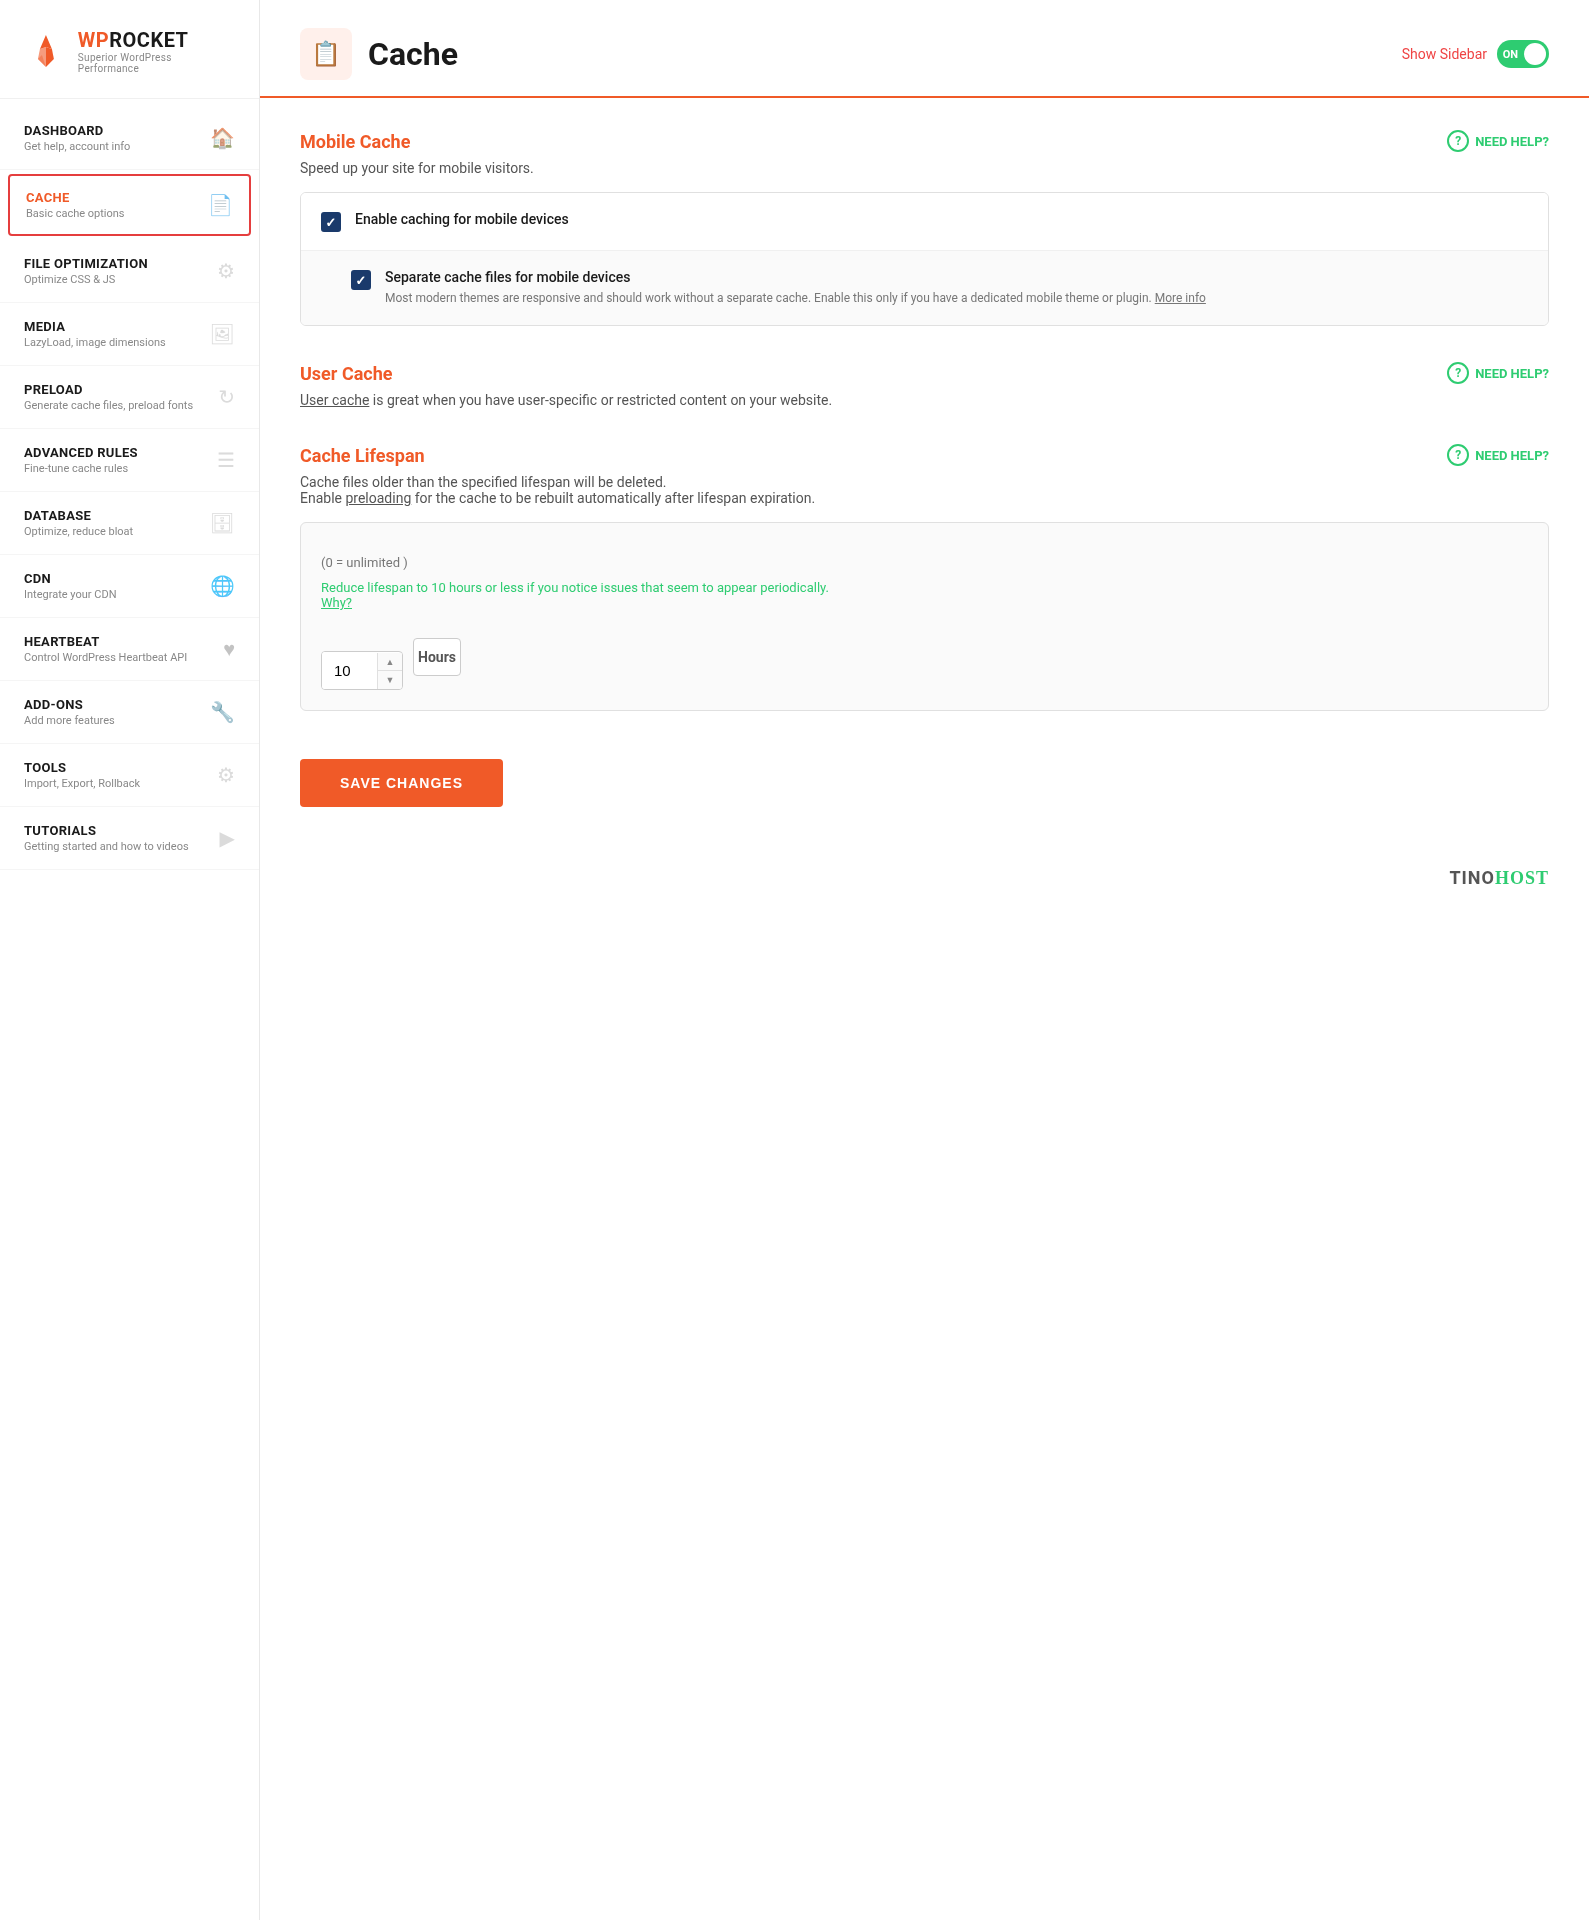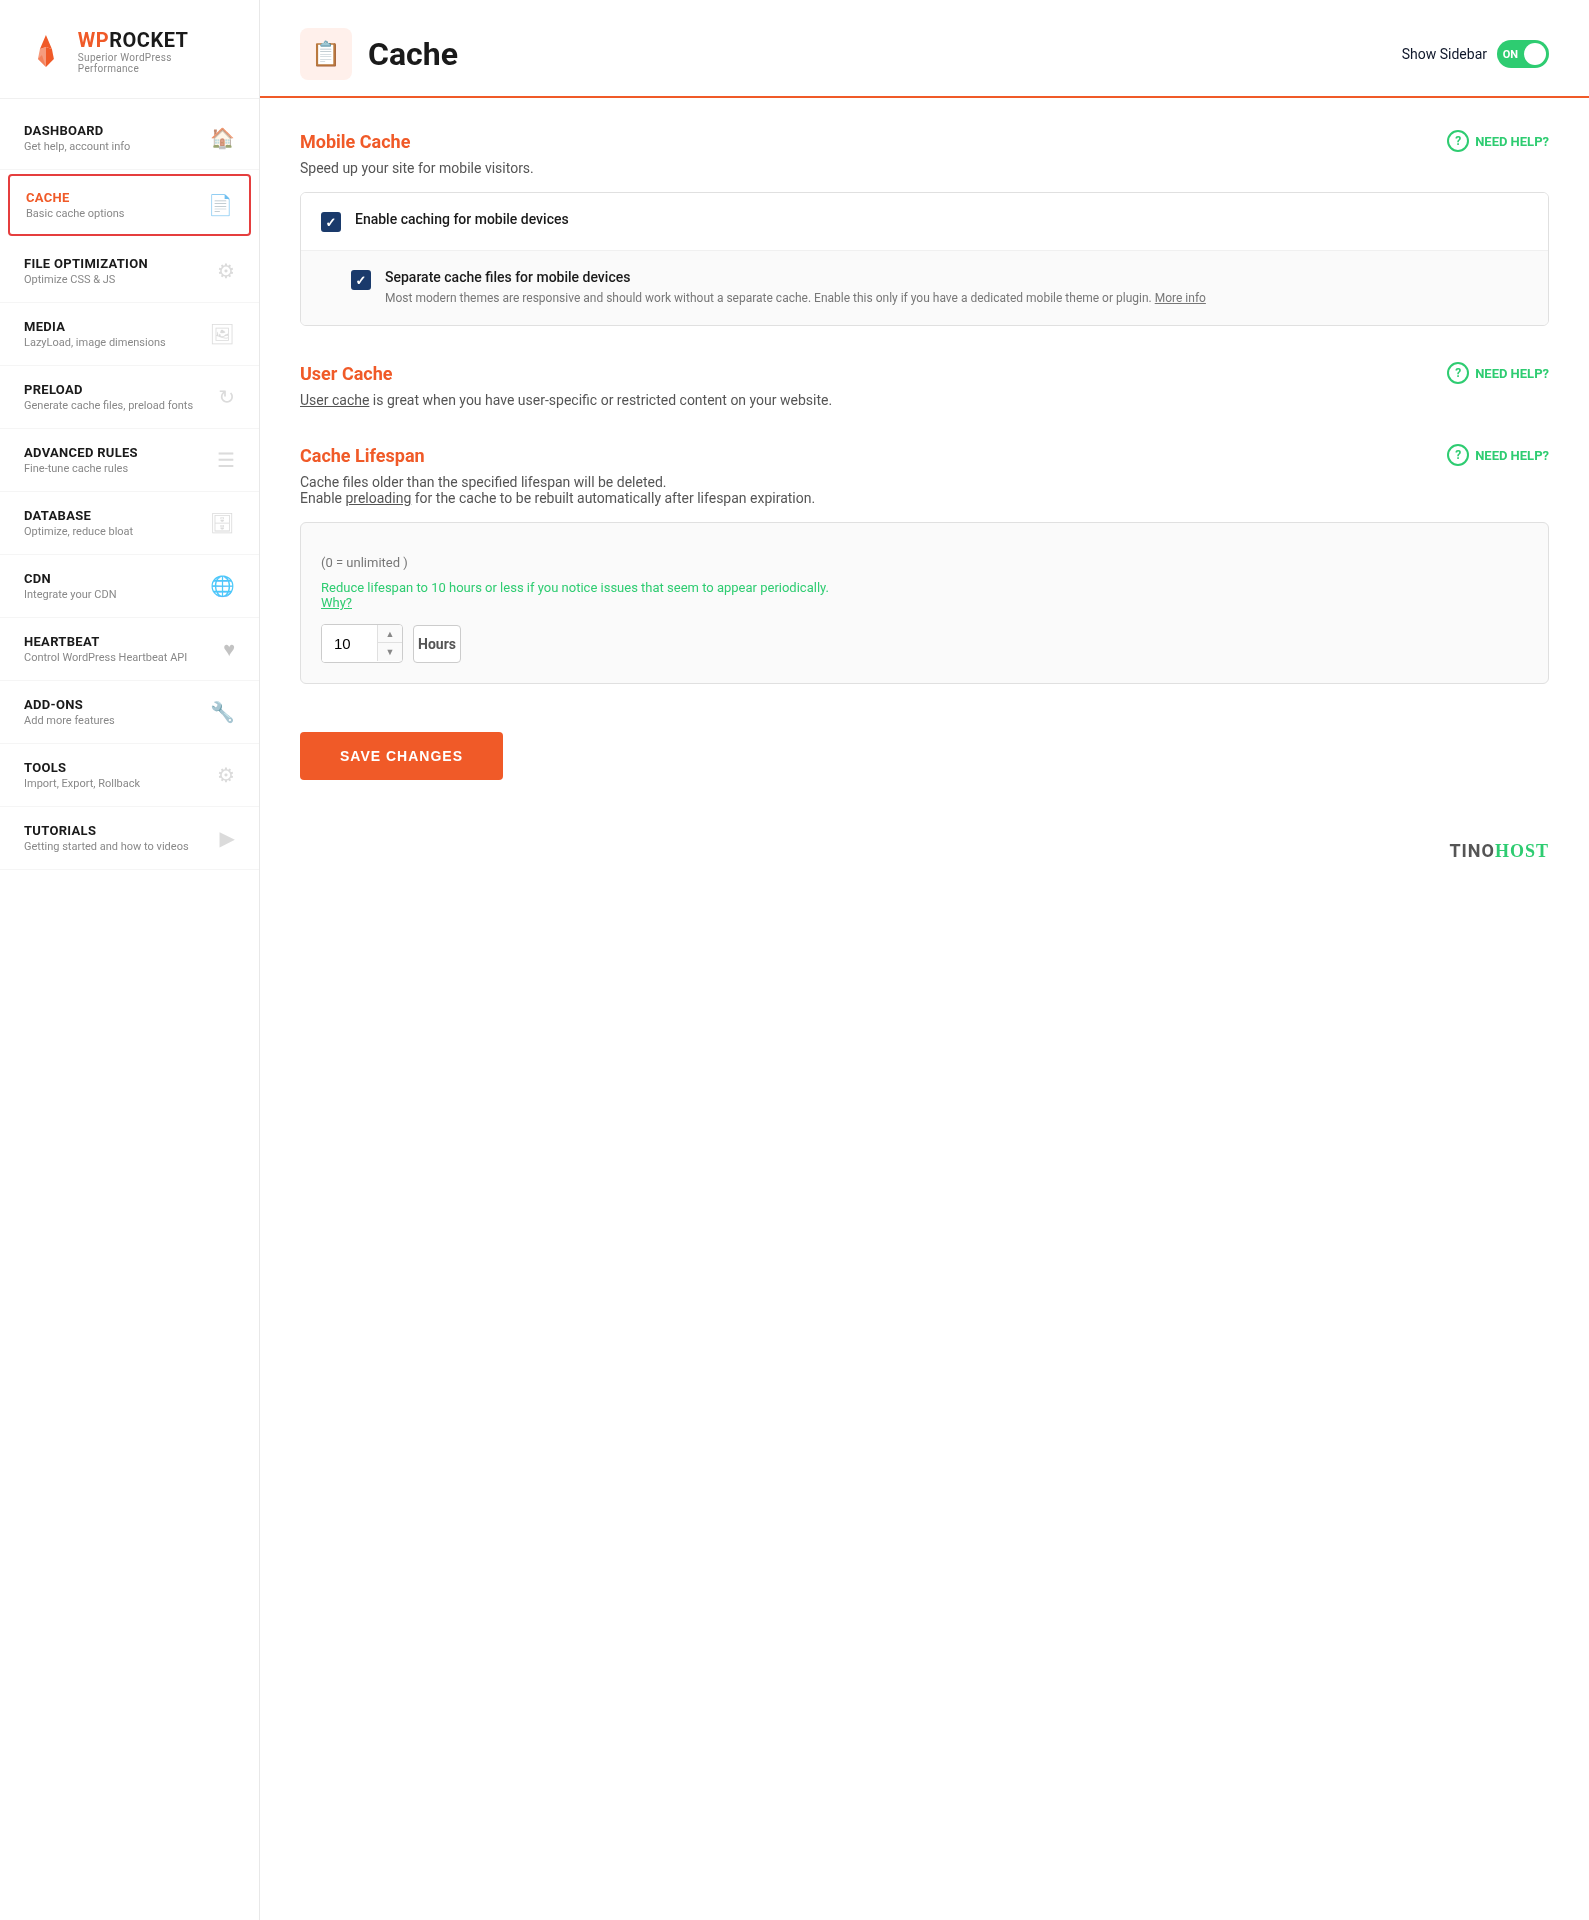--- a/index.html
+++ b/index.html
@@ -138,21 +138,21 @@
       color: #1a1a1a;
     }
 
     .sidebar-toggle {
       display: flex;
       align-items: center;
       gap: 10px;
     }
     .sidebar-toggle-label {
       font-size: 14px;
-      color: #0f172a;
+      color: #ef4444;
     }
     .toggle-switch {
       width: 52px;
       height: 28px;
       background: #2ecc71;
       border-radius: 14px;
       display: flex;
       align-items: center;
       padding: 3px;
       cursor: pointer;
@@ -321,25 +321,26 @@
 
     .lifespan-input-row {
       display: flex;
       align-items: center;
       gap: 10px;
       margin-top: 14px;
     }
 
     .number-input-wrapper {
       display: flex;
-      align-items: flex-start;
+      align-items: flex-end;
       border: 1px solid #ccc;
       border-radius: 4px;
       overflow: hidden;
       background: #fff;
+      margin-top: 27px;
     }
 
     .number-input {
       width: 55px;
       padding: 10px 12px;
       font-size: 15px;
       font-weight: 500;
       border: none;
       outline: none;
       text-align: left;

